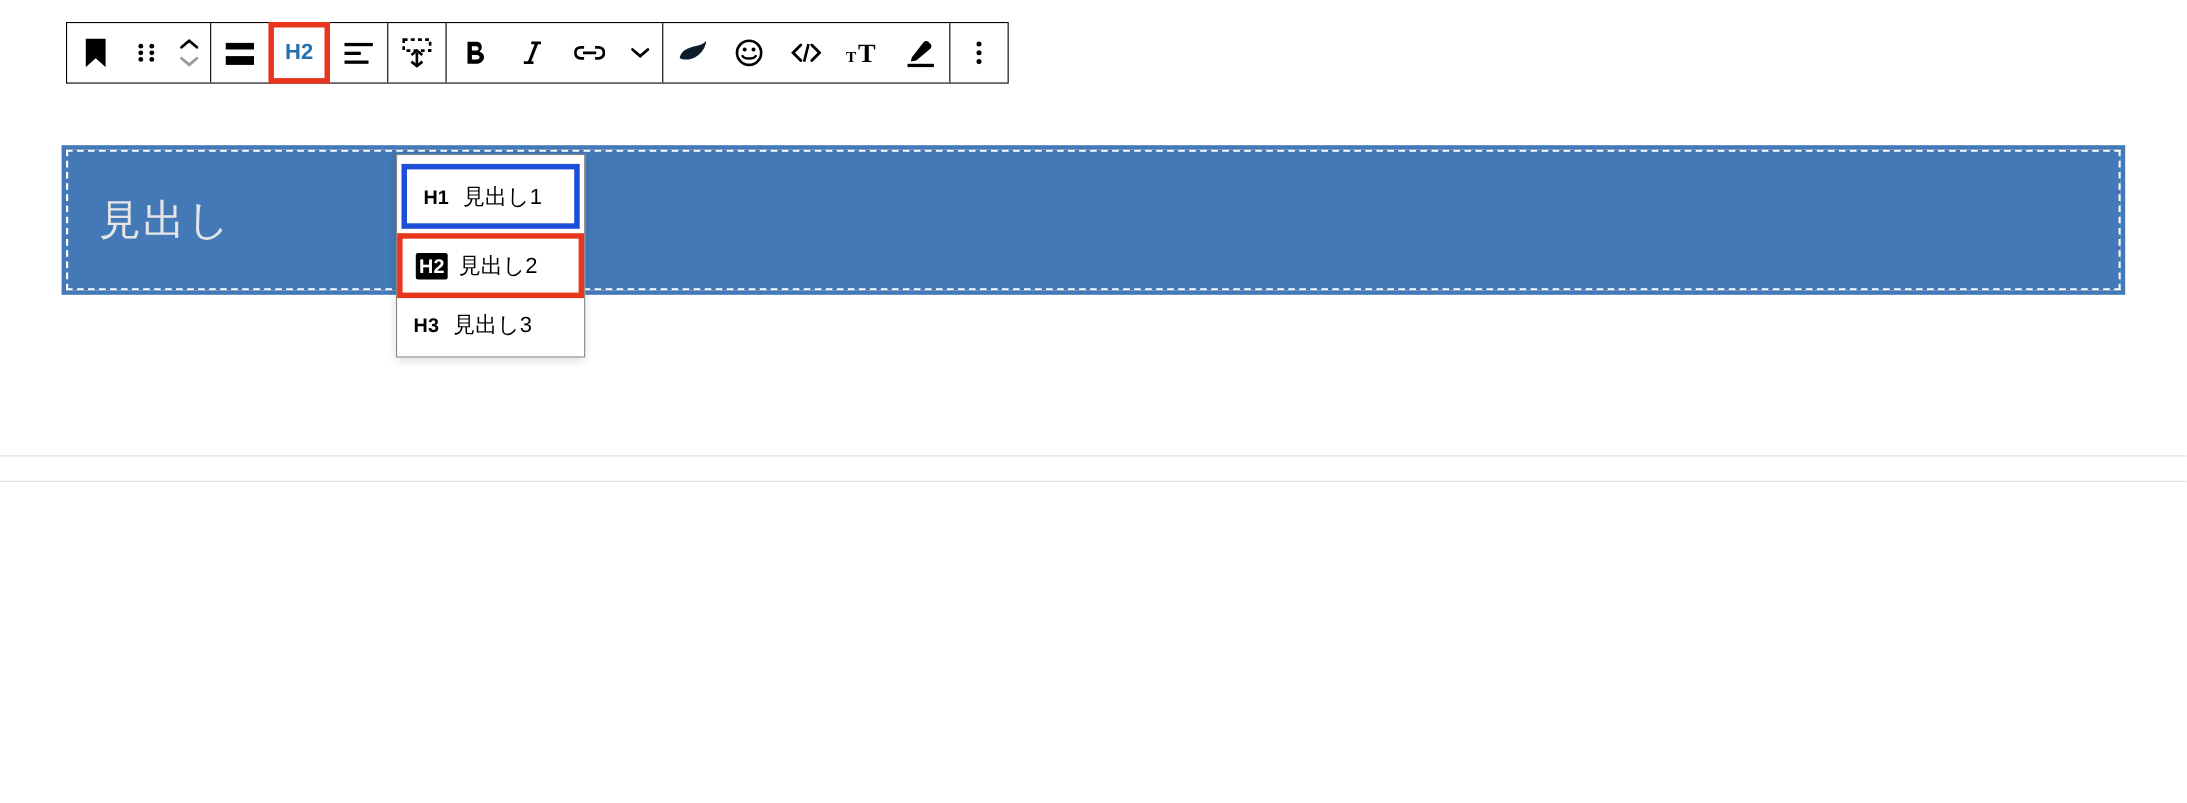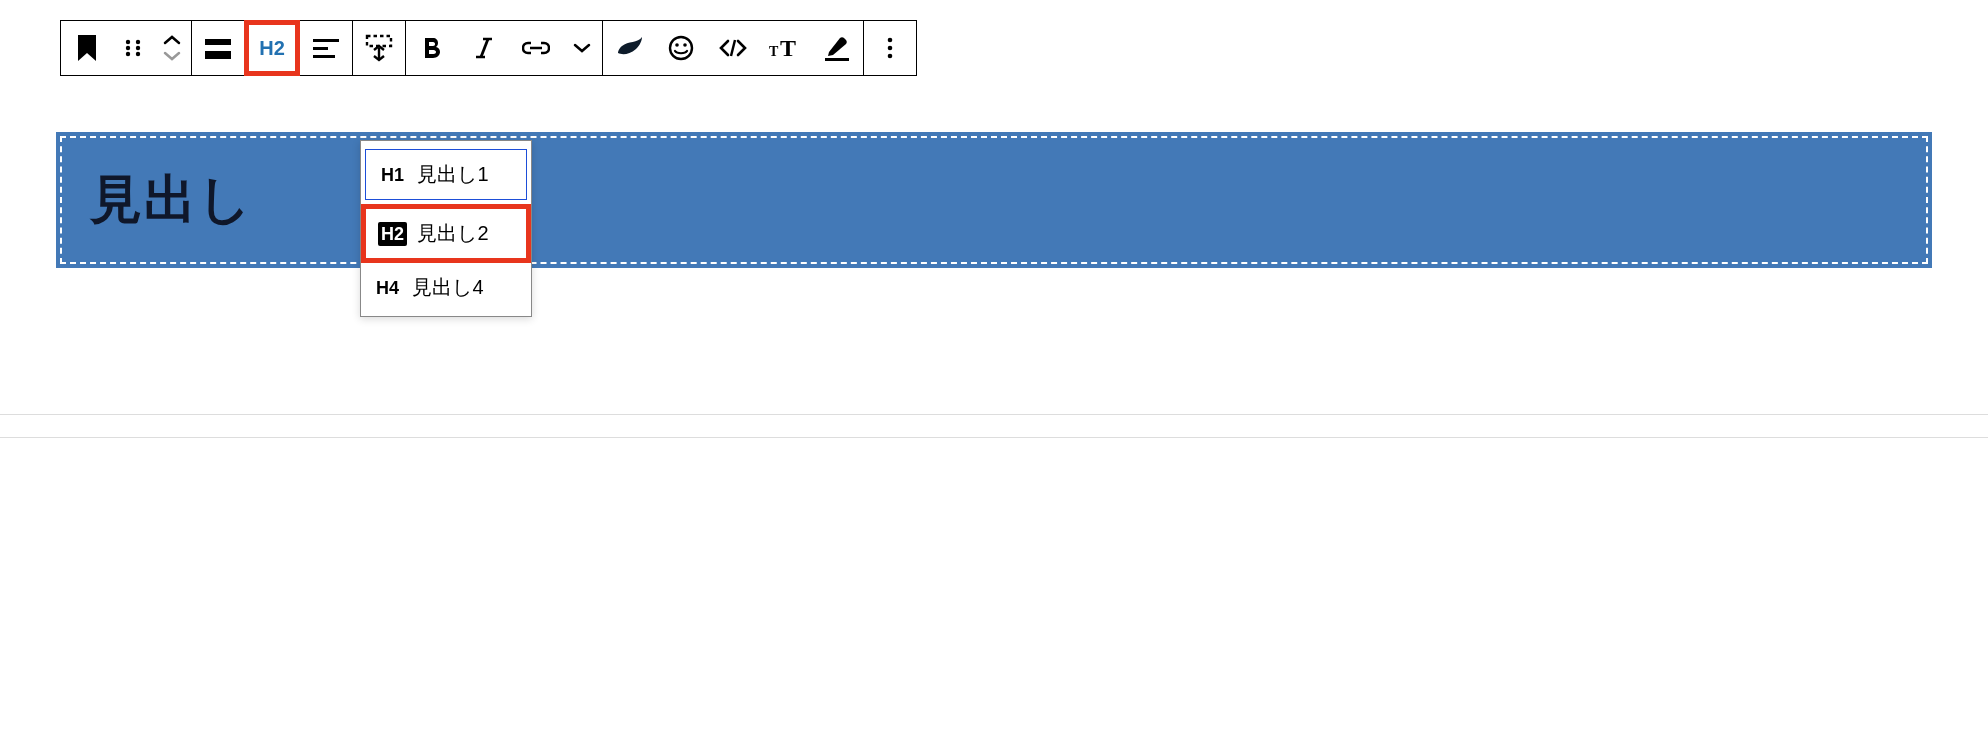--- a/index.html
+++ b/index.html
@@ -65,23 +65,23 @@
       margin: 60px 60px 0 60px;
       background: #4379b7;
       border: 2px dashed #fff;
       outline: 4px solid #4379b7;
       height: 128px;
       display: flex;
       align-items: center;
       padding-left: 28px;
     }
     .heading-text {
-      color: #0f172a;
-      font-size: 52px;
-      font-weight: 700;
+      color: #e5e5e5;
+      font-size: 38px;
+      font-weight: 400;
       letter-spacing: 2px;
     }
     .dropdown {
       position: absolute;
       left: 360px;
       top: 140px;
       width: 172px;
       background: #fff;
       border: 1px solid #888;
       box-shadow: 0 2px 8px rgba(0,0,0,0.15);
@@ -95,21 +95,21 @@
       cursor: pointer;
       font-size: 20px;
     }
     .dropdown-item .badge {
       font-weight: bold;
       font-size: 18px;
       padding: 2px 3px 1px 3px;
       border-radius: 2px;
     }
     .dropdown-item.first {
-      border: 1px solid #1d4ed8;
+      border: 5px solid #1d4ed8;
       margin: 4px 4px 0 4px;
     }
     .dropdown-item.selected {
       border: 5px solid #e8351d;
       margin: 4px 0 0 0;
     }
     .dropdown-item.selected .badge {
       background: #000;
       color: #fff;
     }
@@ -264,21 +264,21 @@
 <div class="dropdown">
   <div class="dropdown-item first">
     <span class="badge">H1</span>
     <span>見出し1</span>
   </div>
   <div class="dropdown-item selected">
     <span class="badge">H2</span>
     <span>見出し2</span>
   </div>
   <div class="dropdown-item">
-    <span class="badge">H4</span>
-    <span>見出し4</span>
+    <span class="badge">H3</span>
+    <span>見出し3</span>
   </div>
 </div>
 
 <div class="hr-lines">
   <div class="hr-line"></div>
   <div class="hr-line"></div>
 </div>
 
 </body></html>

